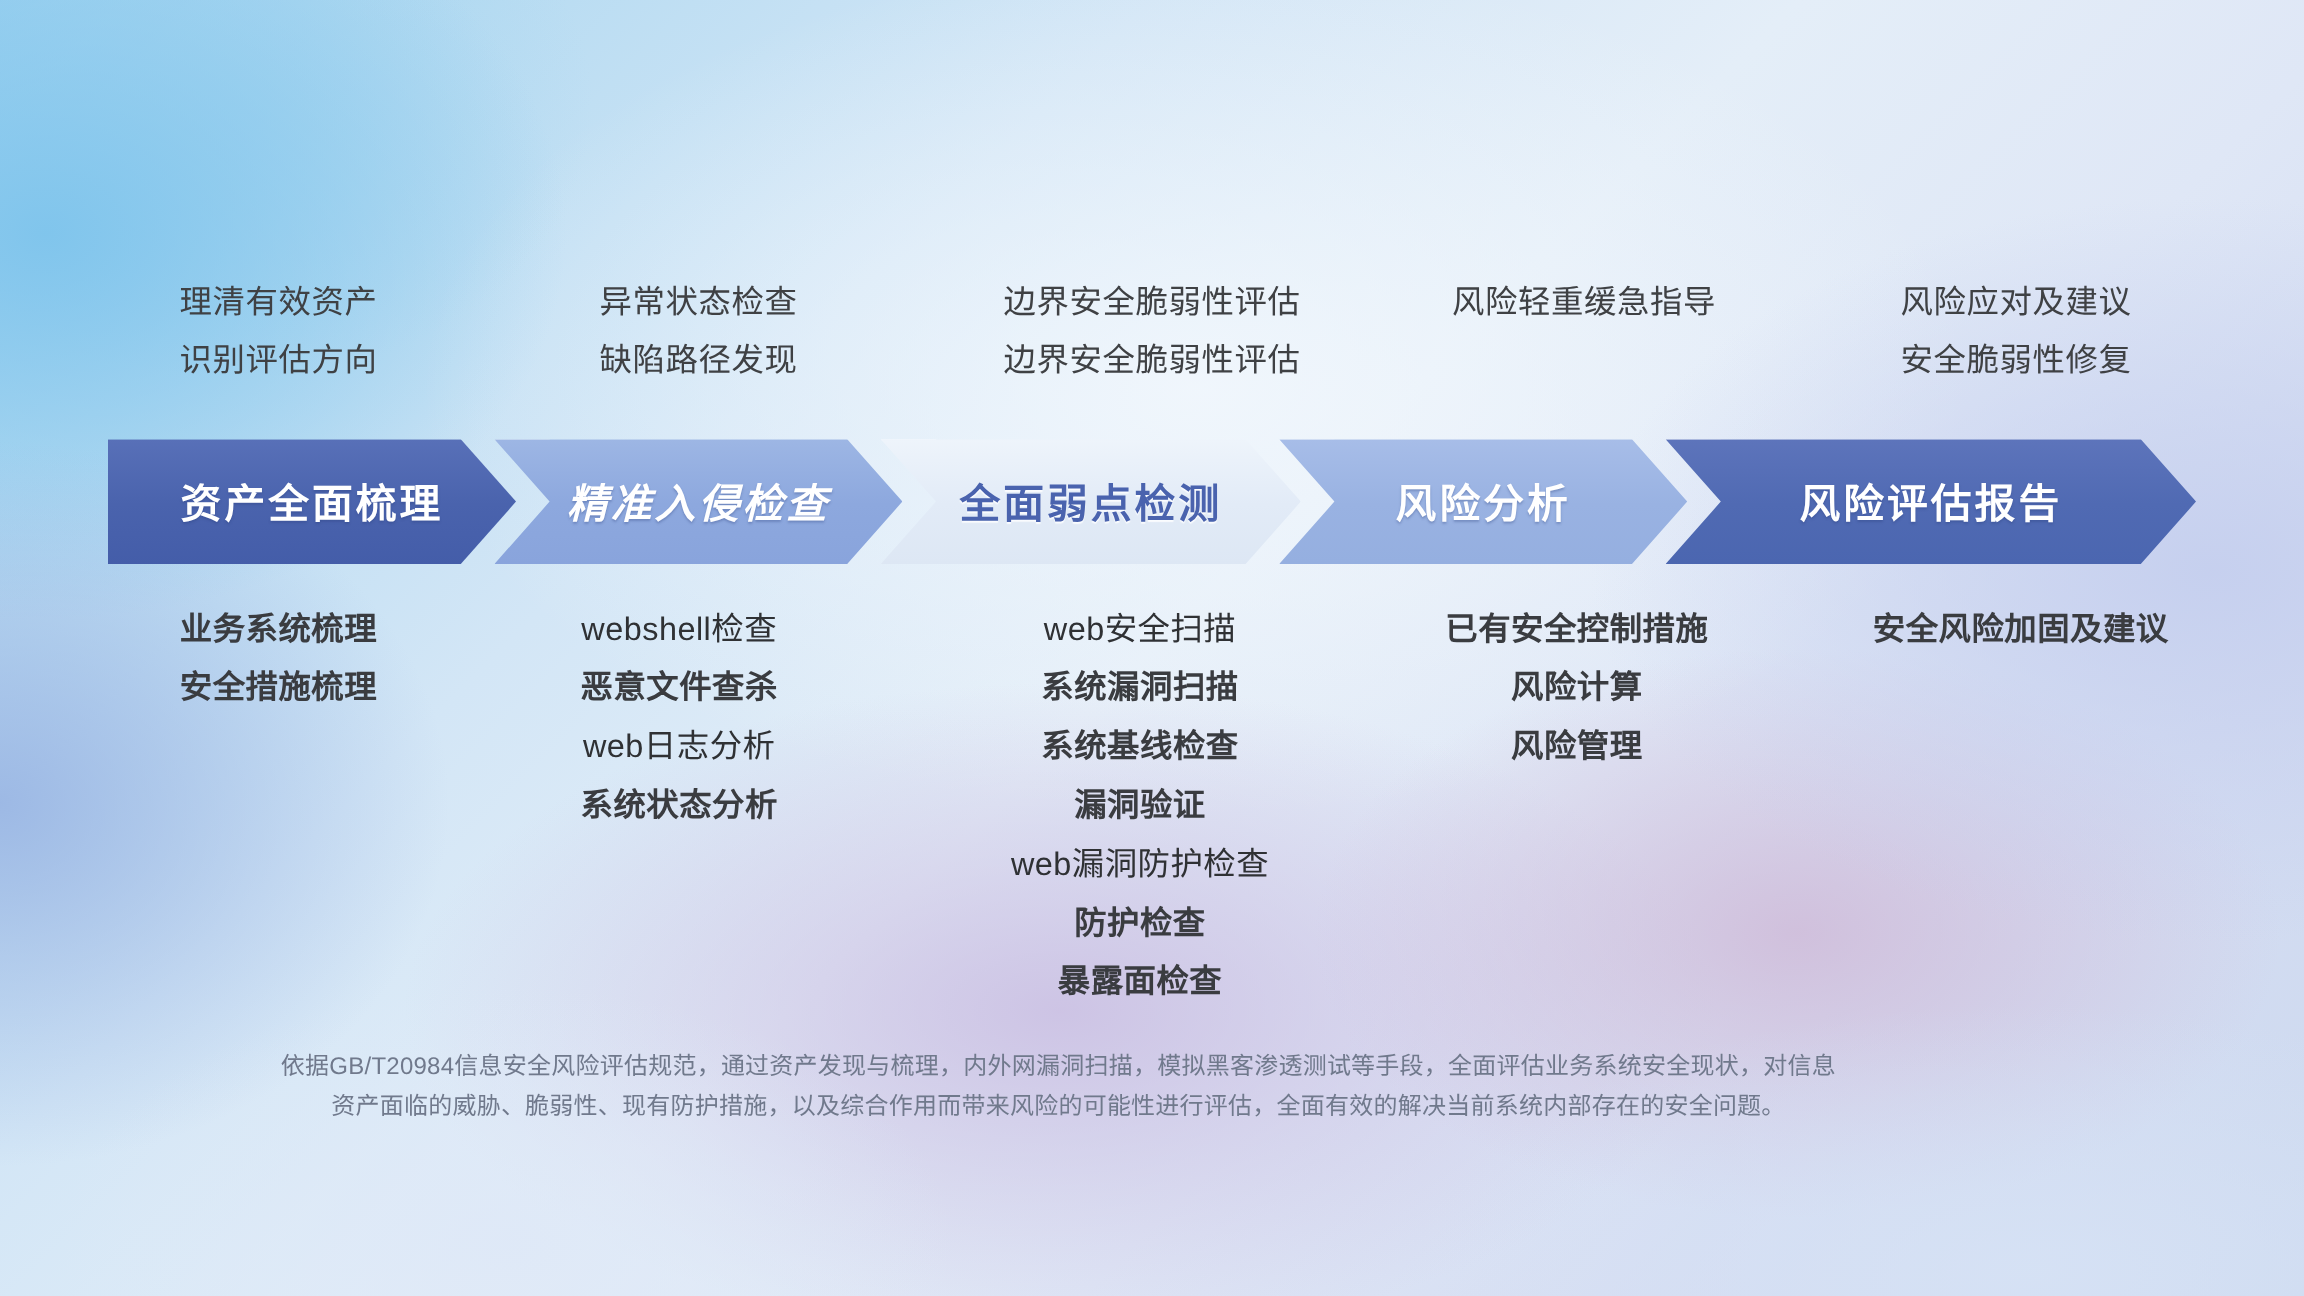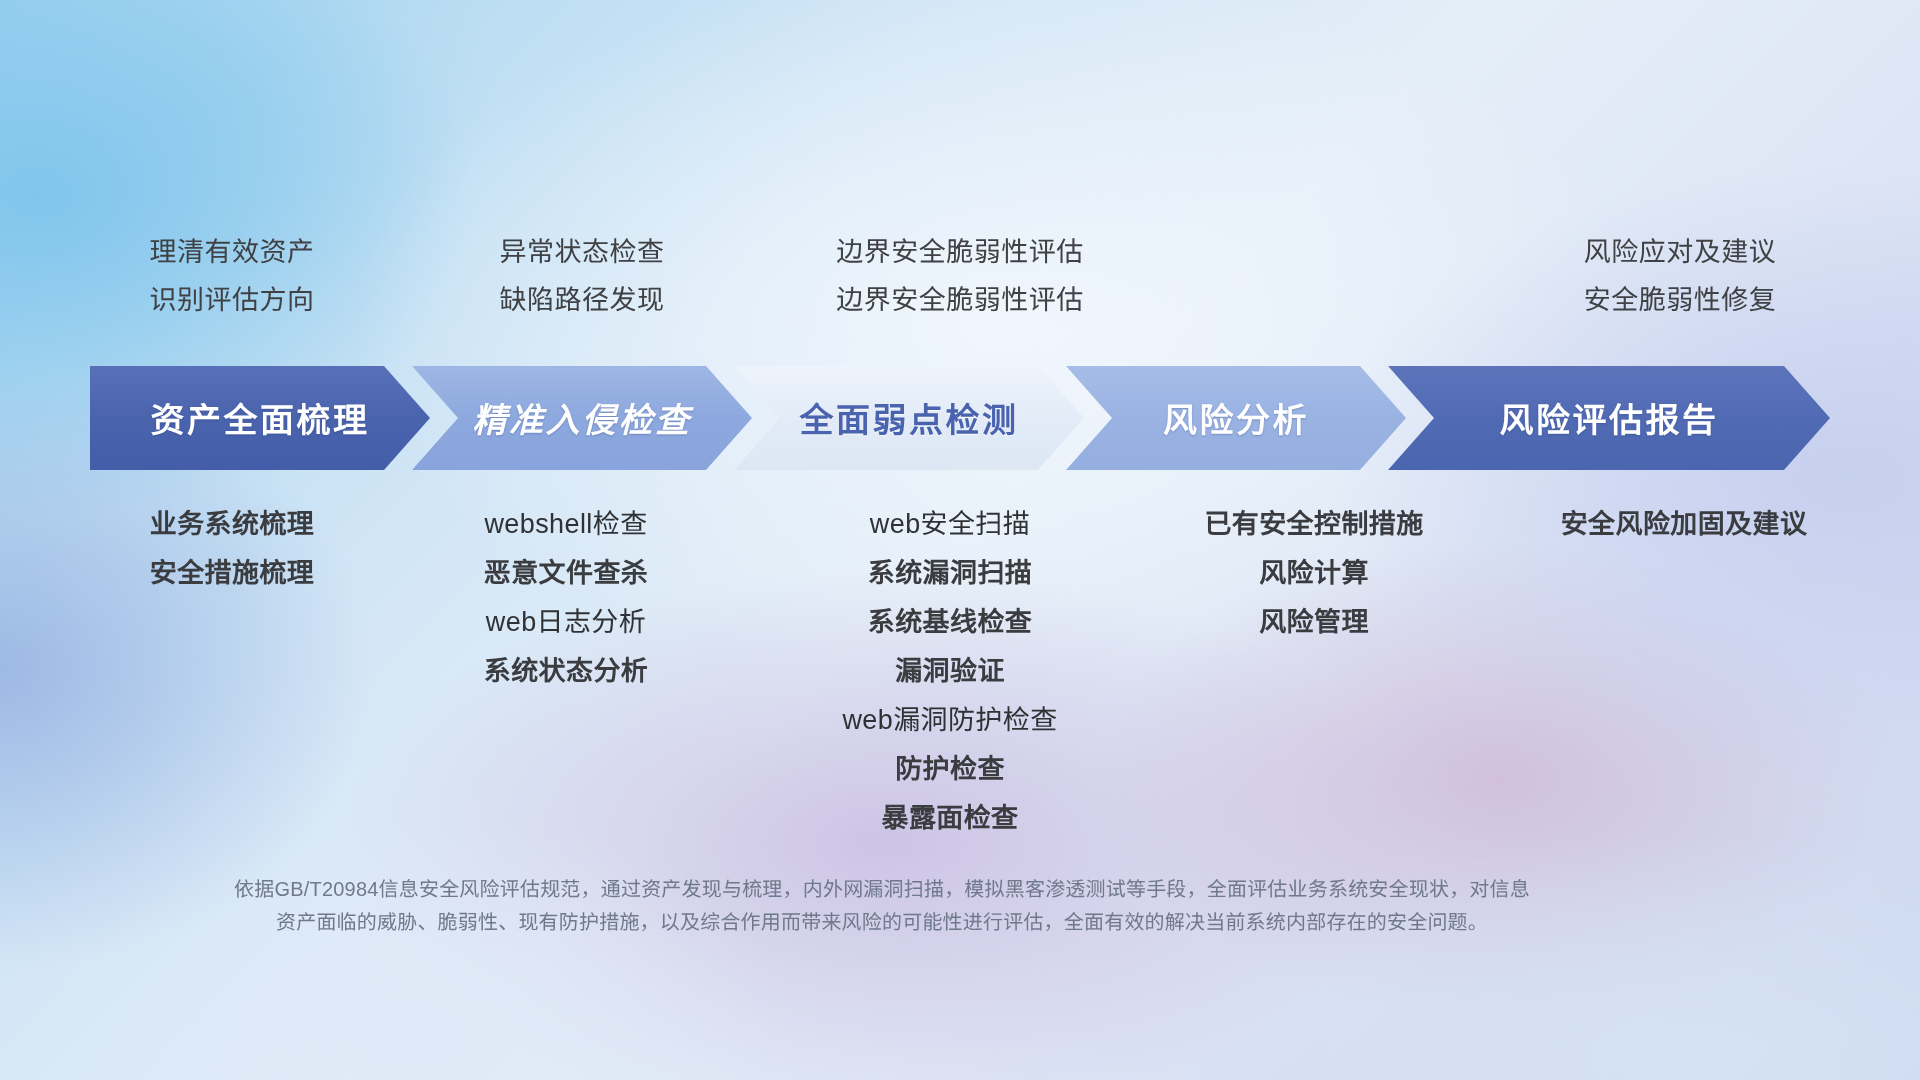--- a/index.html
+++ b/index.html
@@ -103,20 +103,23 @@
     <div class="col" style="left:372px;top:0;width:420px;">
       <div class="tline">异常状态检查</div>
       <div class="tline">缺陷路径发现</div>
     </div>
 
     <div class="col" style="left:730px;top:0;width:460px;">
       <div class="tline">边界安全脆弱性评估</div>
       <div class="tline">边界安全脆弱性评估</div>
     </div>
 
+    <div class="col" style="left:1110px;top:0;width:420px;">
+      <div class="tline">风险轻重缓急指导</div>
+    </div>
 
     <div class="col" style="left:1470px;top:0;width:420px;">
       <div class="tline">风险应对及建议</div>
       <div class="tline">安全脆弱性修复</div>
     </div>
   </div>
 
   <div id="band">
 
     <div class="chev first" style="left:90px;width:340px;background:linear-gradient(180deg,#5870b8 0%,#4a63ad 52%,#445da9 100%);">

